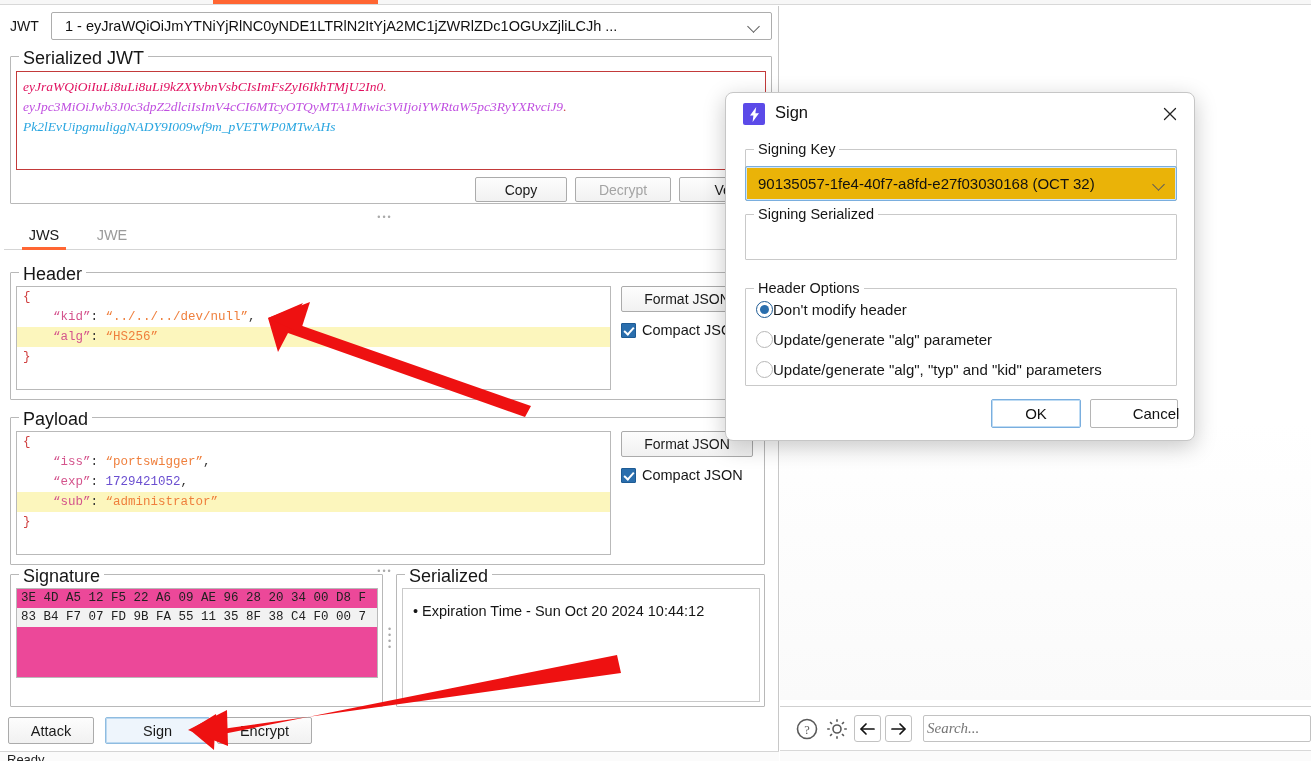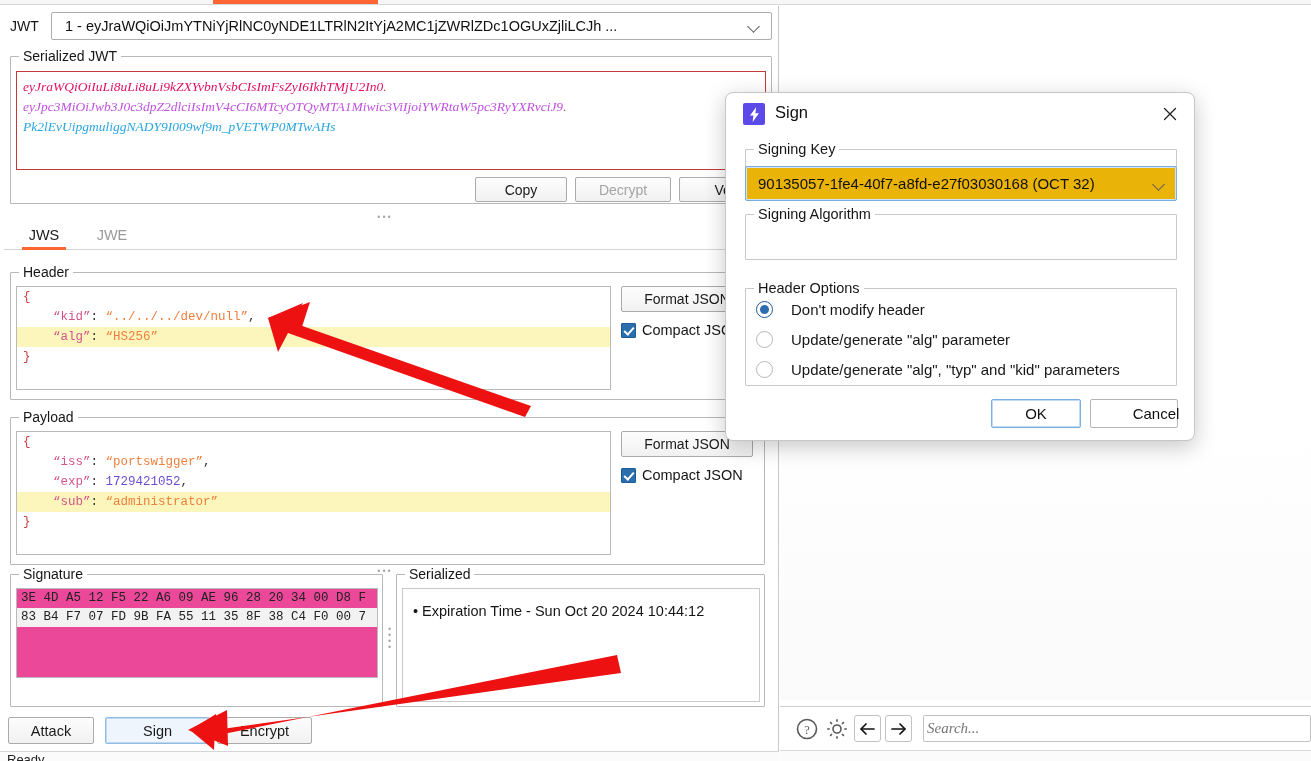--- a/index.html
+++ b/index.html
@@ -58,21 +58,21 @@
 
   
   .group {
     position: absolute;
     border: 1px solid #b8b8b8;
     border-radius: 1px;
   }
   .group > .legend {
     position: absolute; top: -9px; left: 8px;
     background: #ffffff; padding: 0 4px;
-    font-size: 14px; color: #161616;
+    font-size: 18px; color: #161616;
   }
 
   
   #g-serialized { left: 10px; top: 50px; width: 762px; height: 148px; }
   .serial-box {
     position: absolute; left: 5px; top: 14px; width: 750px; height: 99px;
     border: 1px solid #c33a3a; background: #fff;
     overflow: hidden;
     padding: 5px 6px;
     font-family: "Liberation Serif", serif;
@@ -238,21 +238,21 @@
   .dlg-group > .legend {
     position: absolute; top: -9px; left: 8px; background:#fff; padding: 0 4px;
     font-size: 14.5px; color: #161616;
   }
   .dlg-combo {
     position: absolute; border-radius: 2px; background: #eab308;
     display: flex; align-items: center; padding: 0 6px; height: 35px;
   }
   .dlg-combo .val { flex: 1; font-size: 15px; color: #111; padding-left: 6px; white-space: nowrap; }
 
-  .radio-row { position: absolute; display: flex; gap: 18px; }
+  .radio-row { position: absolute; display: flex; gap: 0; }
   .radio {
     width: 17px; height: 17px; border-radius: 50%; border: 1.5px solid #b7b7b7;
     background: #fff; position: relative; flex: none;
   }
   .radio.checked { border: 1.5px solid #1e5b94; }
   .radio.checked::after {
     content:""; position:absolute; left:50%; top:50%; width: 9px; height: 9px;
     margin: -4.5px 0 0 -4.5px; border-radius:50%; background:#2a6ead;
   }
   .radio-label { font-size: 15px; color: #161616; white-space: nowrap; }
@@ -435,21 +435,21 @@
 
     <div class="dlg-group" style="left:19px; top:56px; width:432px; height:46px;">
       <div class="legend">Signing Key</div>
     </div>
     <div class="dlg-combo" style="left:19px; top:73px; width:432px; border:1px solid #7aaede; box-shadow: 0 0 0 1px #cfe4f7 inset;">
       <div class="val">90135057-1fe4-40f7-a8fd-e27f03030168 (OCT 32)</div>
       <div class="chev"></div>
     </div>
 
     <div class="dlg-group" style="left:19px; top:121px; width:432px; height:46px;">
-      <div class="legend">Signing Algorithm</div>
+      <div class="legend">Signing Serialized</div>
     </div>
 
     <div class="dlg-group" style="left:19px; top:195px; width:432px; height:98px;">
       <div class="legend">Header Options</div>
       <div class="radio-row" style="left:10px; top:12px;">
         <div class="radio checked"></div>
         <div class="radio-label">Don't modify header</div>
       </div>
       <div class="radio-row" style="left:10px; top:42px;">
         <div class="radio"></div>

